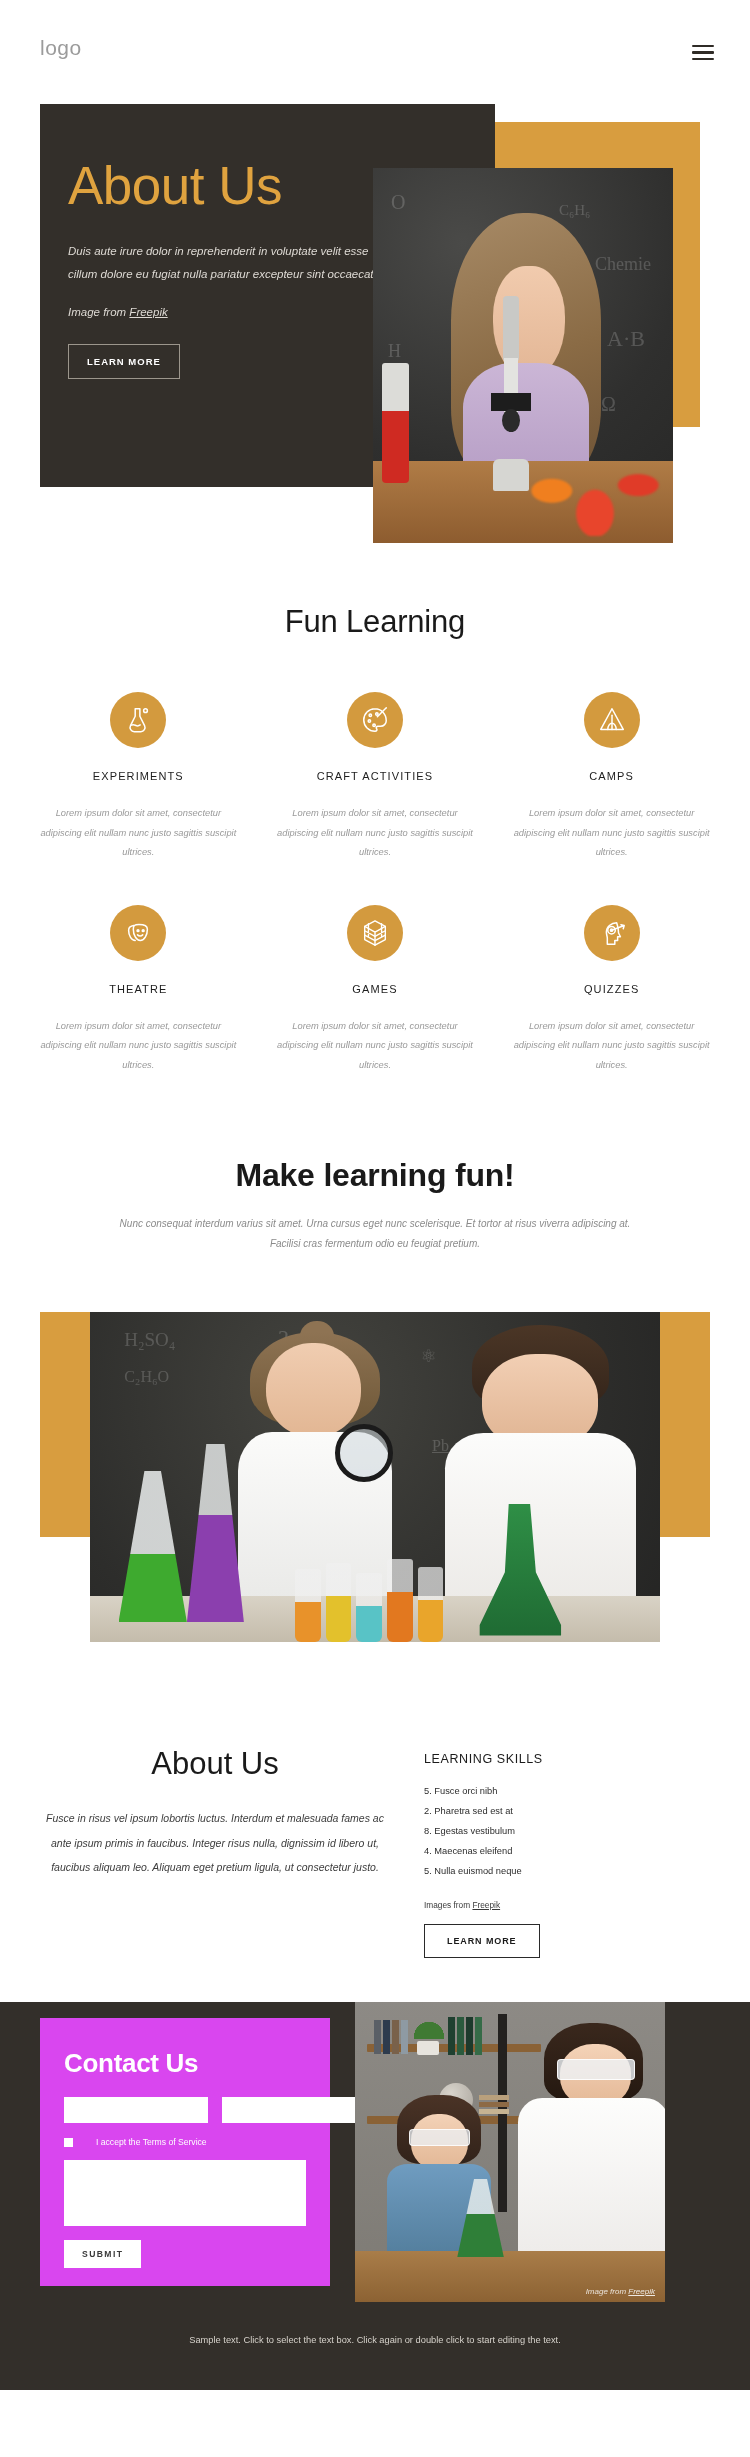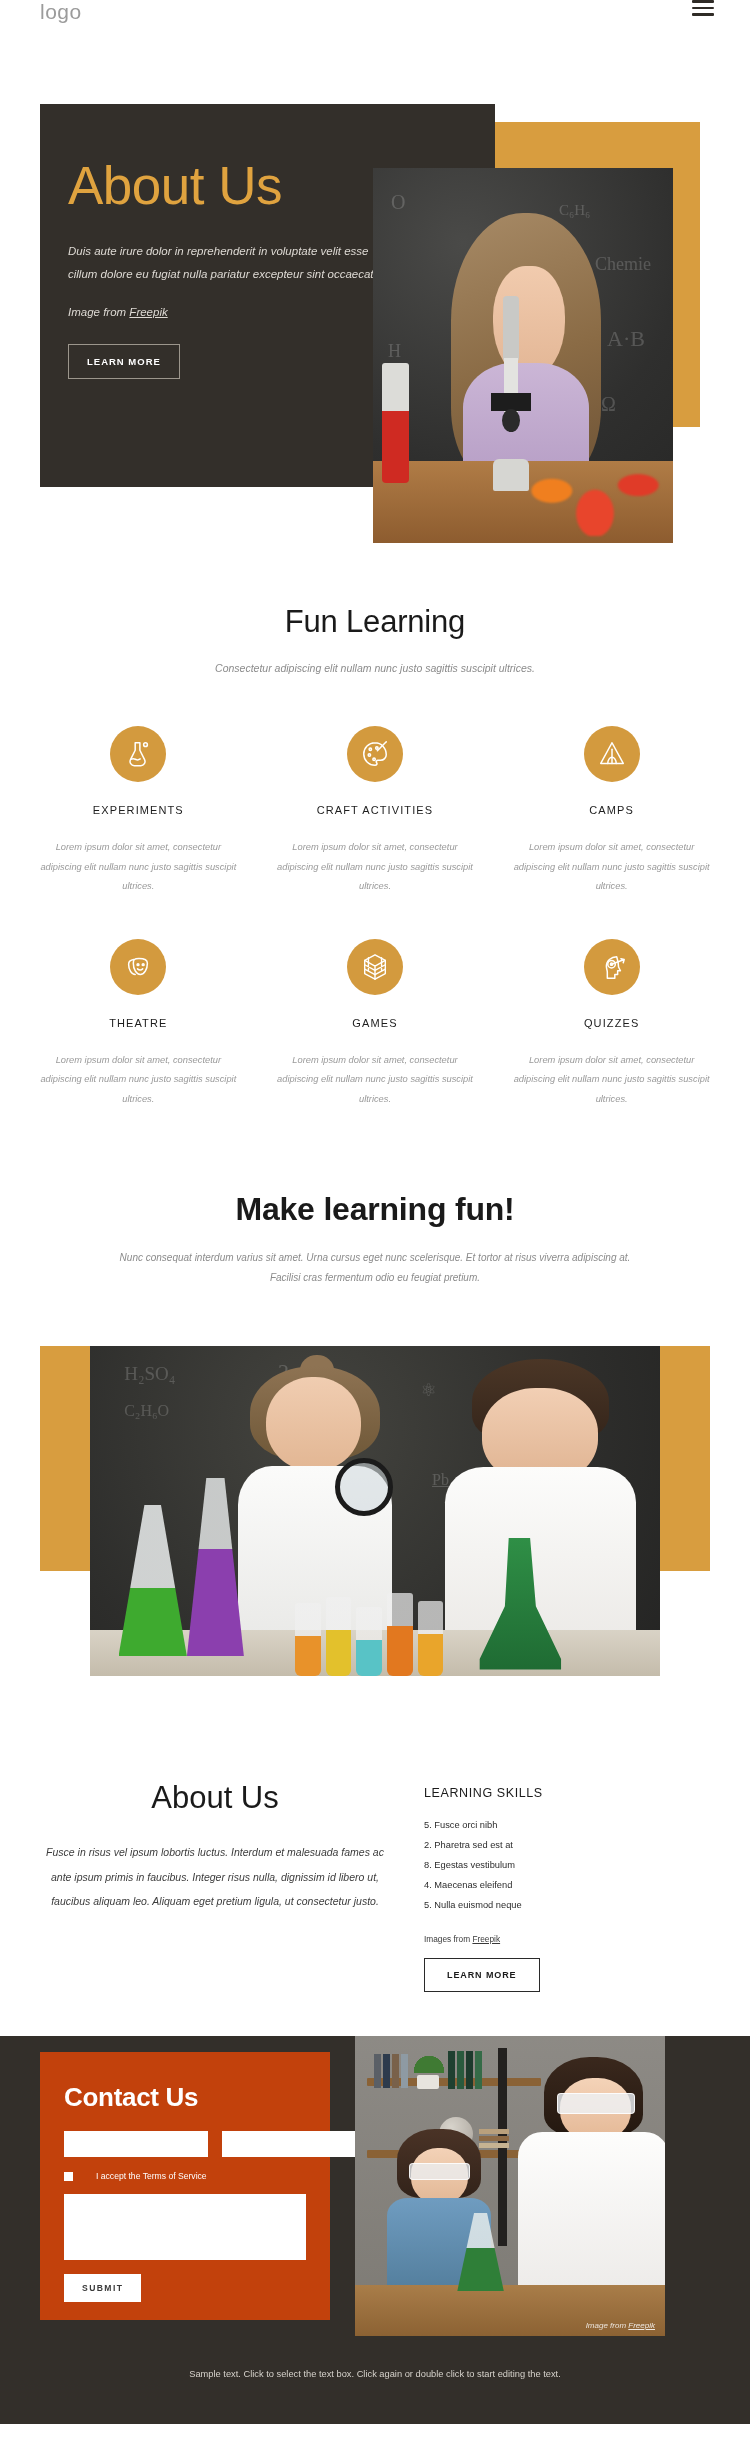--- a/index.html
+++ b/index.html
@@ -8,21 +8,21 @@
     background: #ffffff;
     font-family: "Liberation Sans", sans-serif;
     -webkit-font-smoothing: antialiased;
   }
   body { width: 750px; height: 2457px; position: relative; overflow: hidden; }
 
   
   .site-header {
     height: 60px;
     display: flex;
-    align-items: flex-start;
+    align-items: flex-end;
     justify-content: space-between;
     padding: 0 36px 0 40px;
     background: #ffffff;
   }
   .logo {
     font-size: 21px;
     color: #9b9b9b;
     letter-spacing: 0.5px;
     font-weight: 400;
   }
@@ -229,21 +229,21 @@
     padding: 11px 22px;
     cursor: pointer;
   }
 
   
   .contact { position: relative; height: 300px; background: #332f2a; margin-top: 44px; }
   .contact-card {
     position: absolute;
     left: 40px; top: 16px;
     width: 290px; height: 268px;
-    background: #c2410c;
+    background: #d946ef;
     padding: 30px 24px;
   }
   .contact-card h2 { font-size: 26px; color: #ffffff; font-weight: 700; margin-bottom: 18px; letter-spacing: -0.3px; }
   .row2 { display: flex; gap: 14px; margin-bottom: 14px; }
   .row2 input {
     flex: 1; height: 26px; border: none; background: #fff;
     font-family: "Liberation Sans", sans-serif; font-size: 10px; padding: 0 6px;
   }
   .tos { display: flex; align-items: center; gap: 23px; margin-bottom: 13px; }
   .tos .box { width: 9px; height: 9px; background: #ffffff; display: inline-block; }
@@ -354,21 +354,20 @@
       <i style="left:20%;top:50%;width:60%;height:9%;background:#1d1d1d;"></i>
       <i style="left:36%;top:58%;width:28%;height:12%;background:#2a2a2a;border-radius:50%;"></i>
       <i style="left:22%;bottom:0;width:56%;height:16%;background:#d6d6d2;border-radius:6px 6px 2px 2px;"></i>
     </div>
     <div class="ph-toy"></div>
   </div>
 </section>
 
 <section style="padding-top:44px;">
   <h2 class="sec-title">Fun Learning</h2>
-  <p class="sec-sub">Consectetur adipiscing elit nullam nunc justo sagittis suscipit ultrices.</p>
 
   <div class="features" style="margin-top:52px;">
     <div class="feat-row">
 
       <div class="feat-col">
         <div class="feat-icon">
           <svg viewBox="0 0 32 32" fill="none" stroke="#fff" stroke-width="1.6" stroke-linecap="round" stroke-linejoin="round">
             <path d="M13 4h5v8l5 10a4.5 4.5 0 0 1-4 6.5h-7A4.5 4.5 0 0 1 8 22l5-10z"></path>
             <path d="M9.2 21.5c1.6-1.2 3-.3 4.6.4s3 .5 4.6-.6"></path>
             <circle cx="24" cy="6" r="2"></circle>

